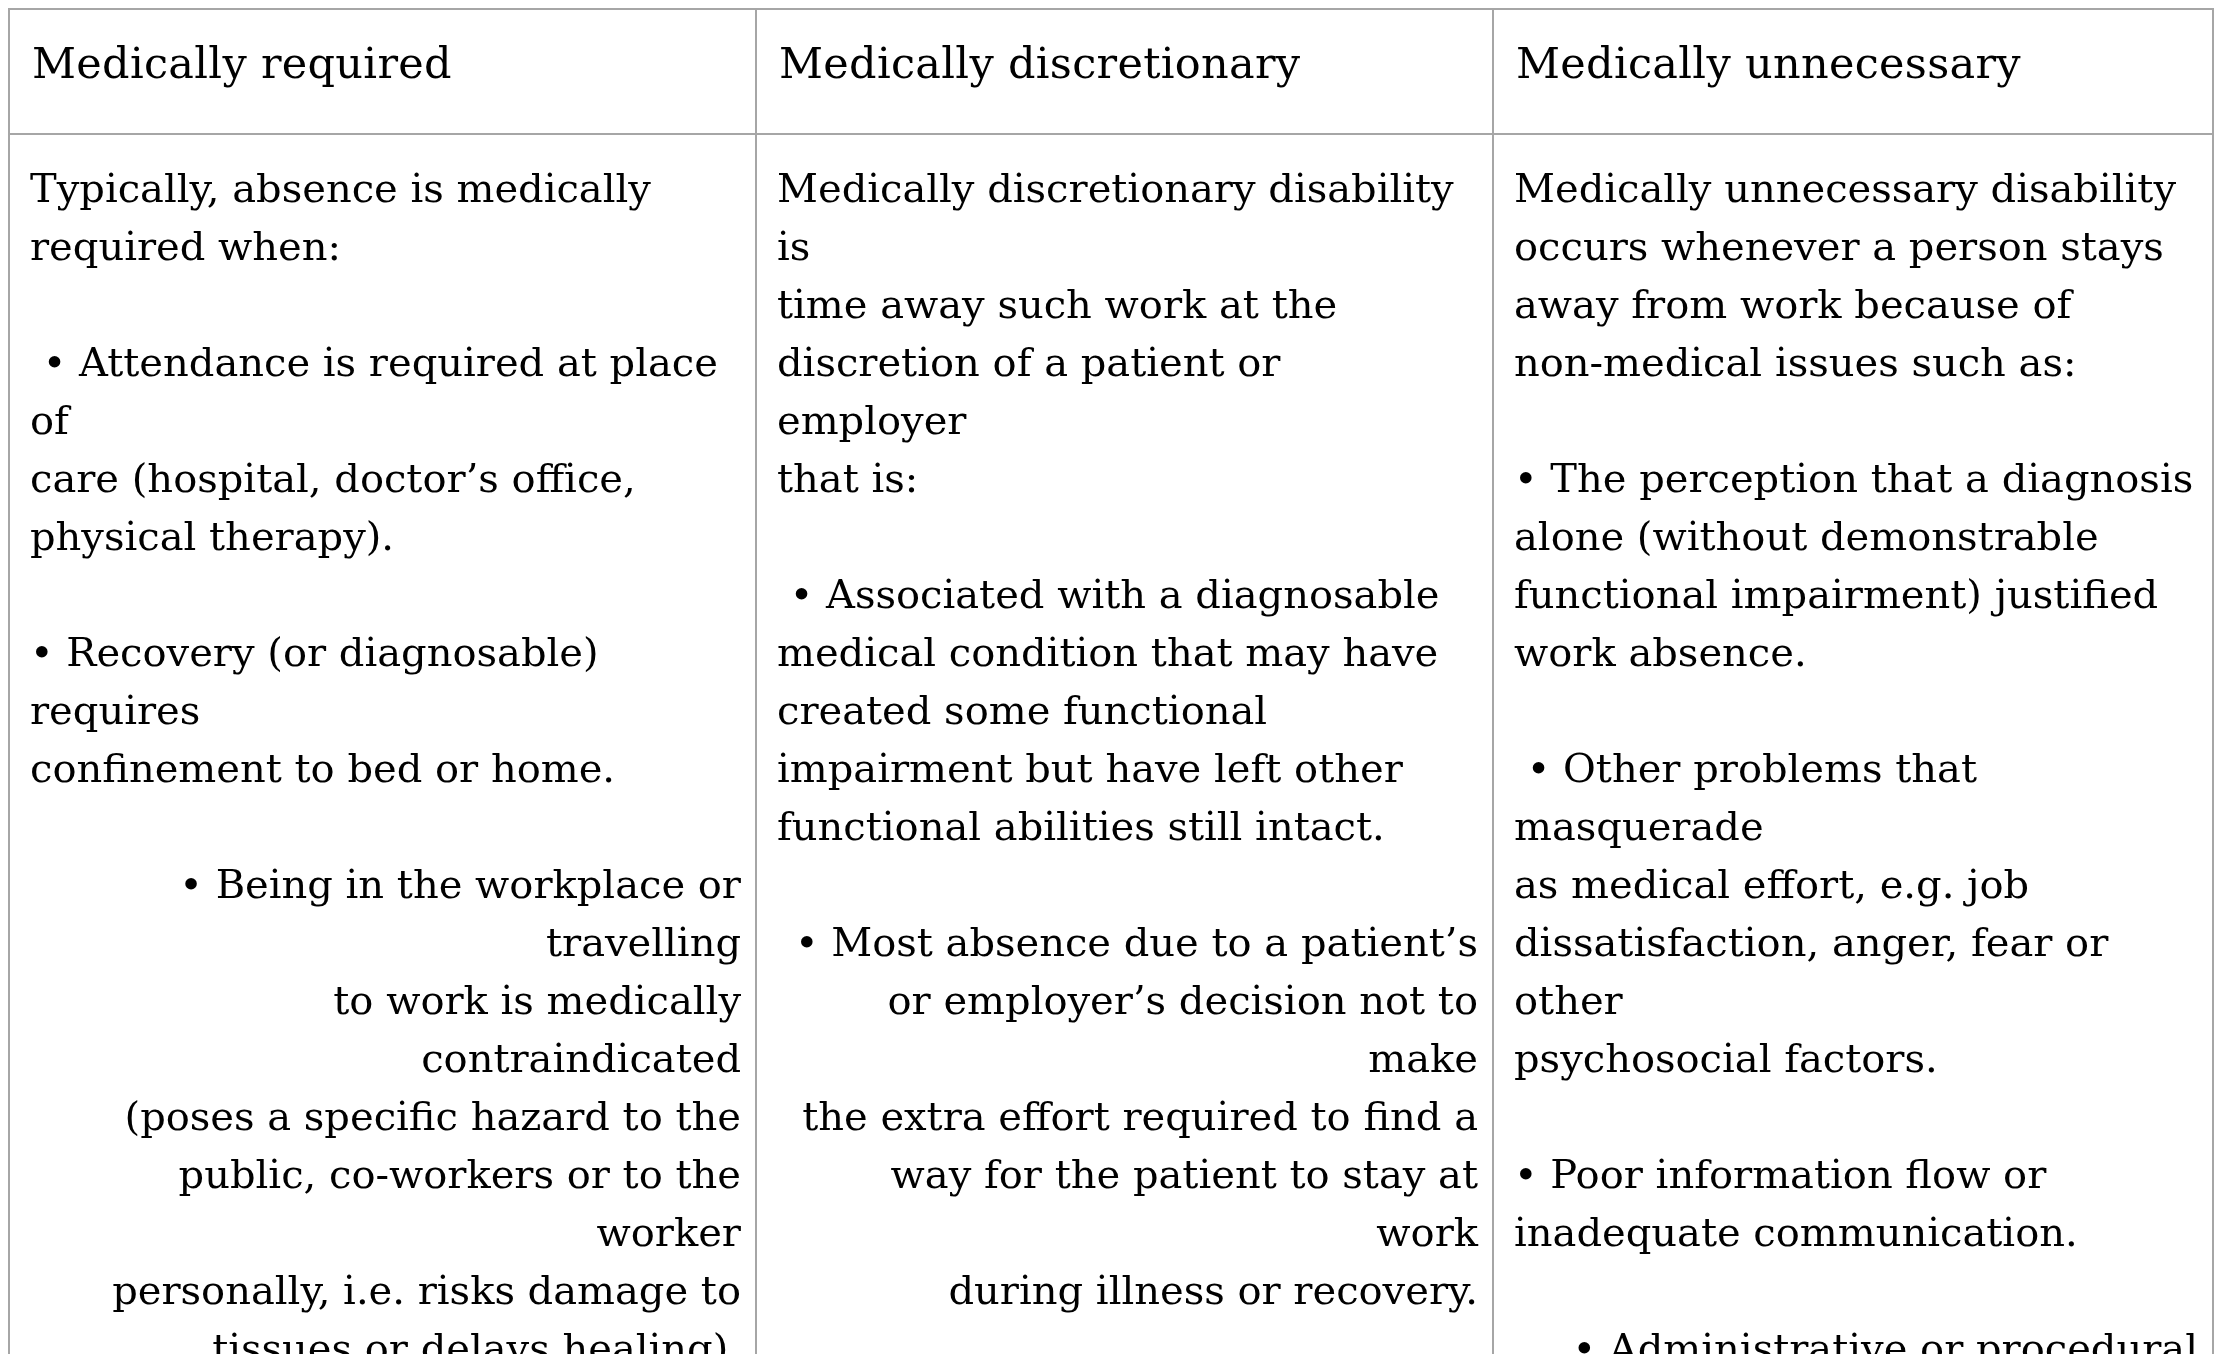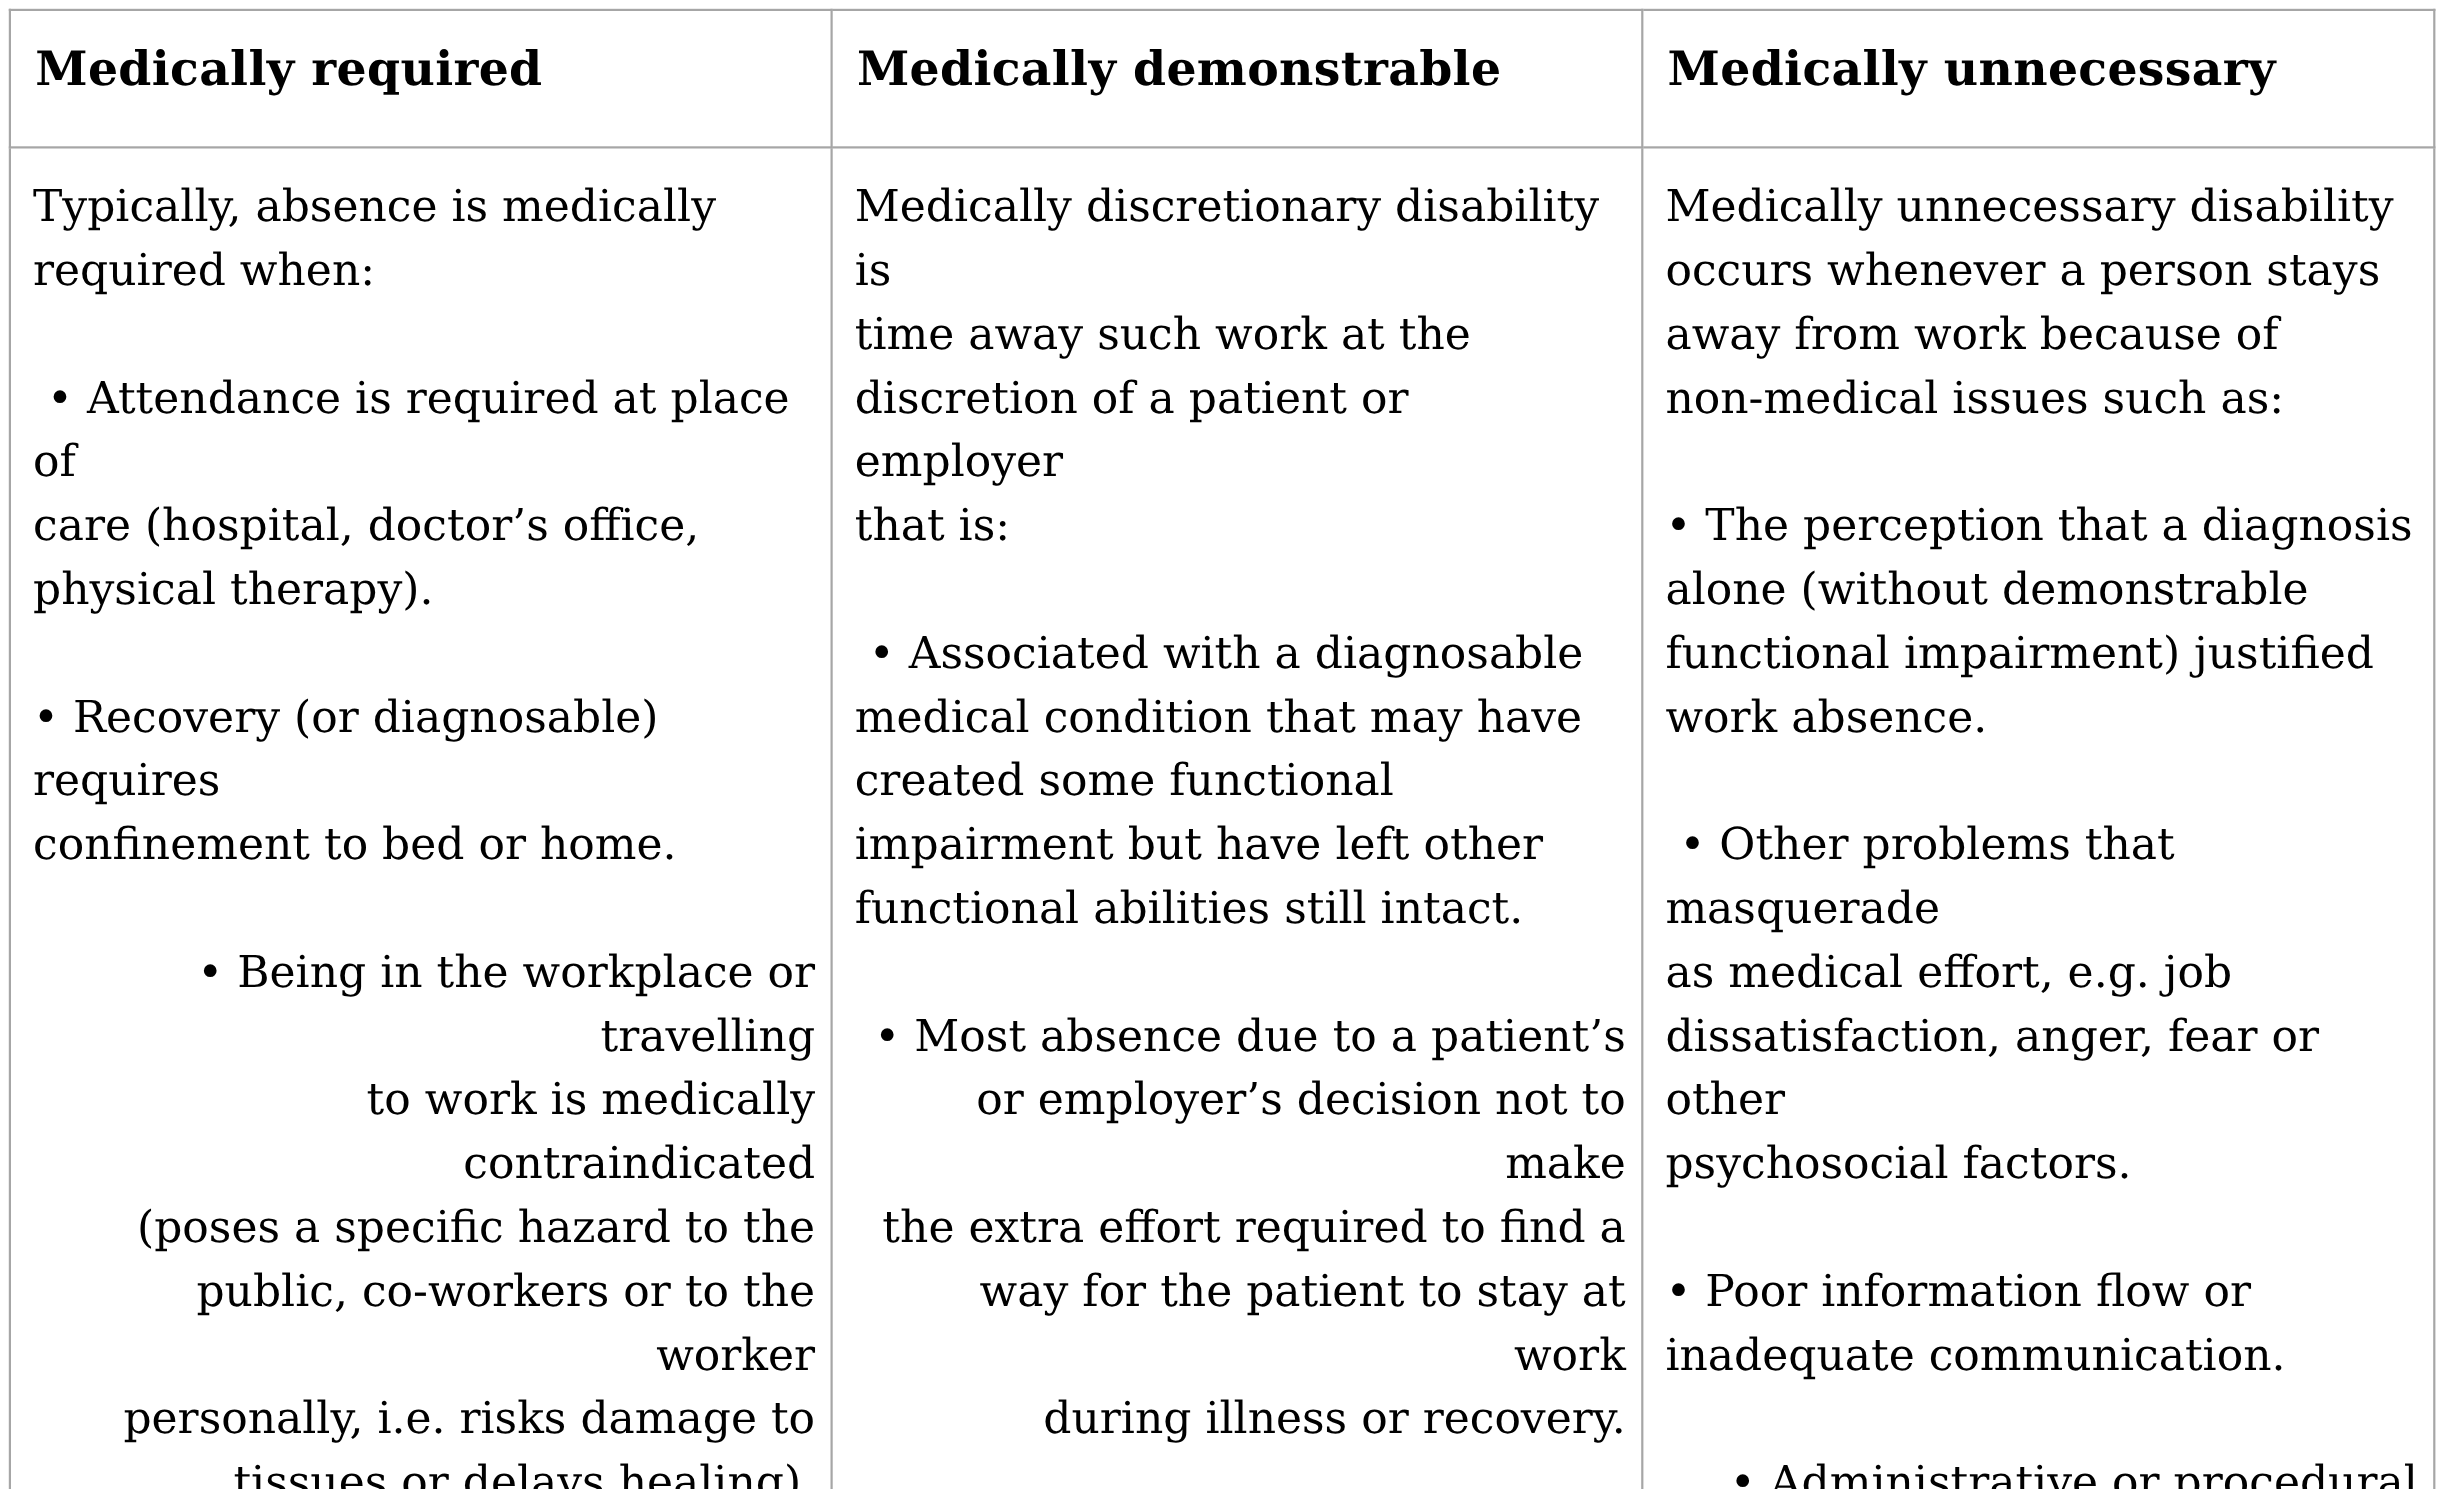--- a/index.html
+++ b/index.html
@@ -24,21 +24,21 @@
   col.c3 { width: 720px; }
   th, td {
     border: 2px solid #a6a6a6;
     vertical-align: top;
     text-align: left;
     box-sizing: border-box;
   }
   th {
     height: 125px;
     font-size: 43px;
-    font-weight: 700;
+    font-weight: 400;
     letter-spacing: 0.3px;
     padding: 28px 18px 0 22px;
   }
   td {
     font-size: 40px;
     line-height: 58px;
     padding: 24px 14px 16px 20px;
     height: 1204px;
   }
   td p {
@@ -52,21 +52,21 @@
 
 <table class="comparison">
   <colgroup>
     <col class="c1">
     <col class="c2">
     <col class="c3">
   </colgroup>
   <thead>
     <tr>
       <th>Medically required</th>
-      <th>Medically demonstrable</th>
+      <th>Medically discretionary</th>
       <th>Medically unnecessary</th>
     </tr>
   </thead>
   <tbody>
     <tr>
       <td>
         <p>Typically, absence is medically
 required when:</p>
         <p> • Attendance is required at place of
 care (hospital, doctor’s office,

